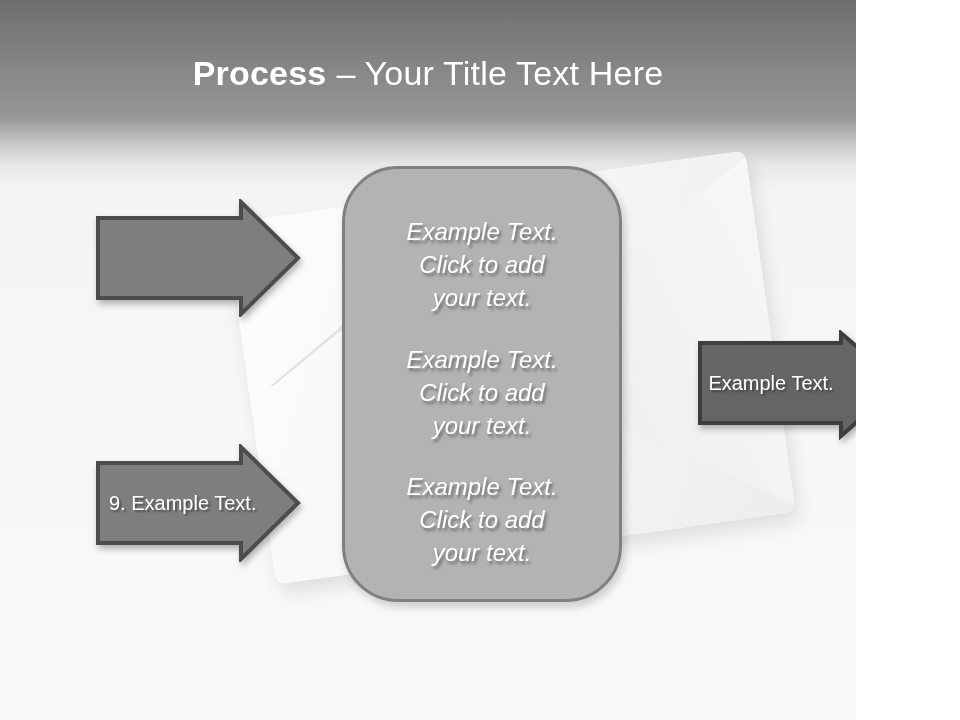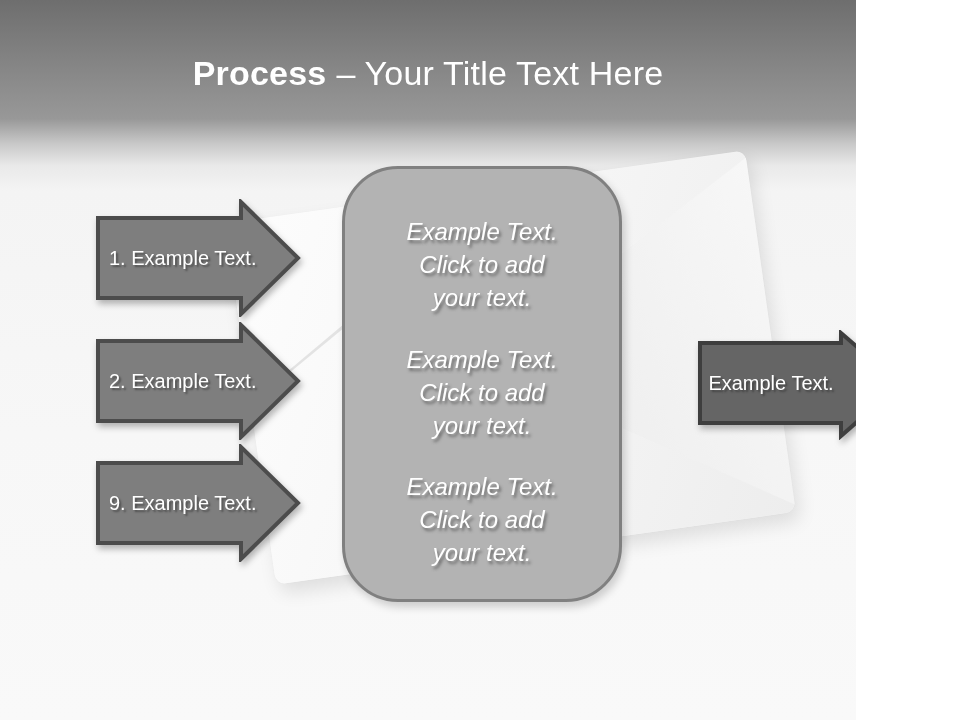--- a/index.html
+++ b/index.html
@@ -131,29 +131,22 @@
   <div class="envelope">
     <div class="envelope-body"></div>
     <div class="envelope-foldline"></div>
     <div class="envelope-flap"></div>
   </div>
 
   <div class="arrow arrow-left" style="left:96px; top:199px;">
     <svg width="206" height="118" viewBox="0 0 206 118">
       <polygon points="2,19 145,19 145,3 202,59 145,115 145,99 2,99" fill="#7e7e7e" stroke="#4c4c4c" stroke-width="4" stroke-linejoin="miter"></polygon>
     </svg>
-    <span class="arrow-label">1. Example Text.</span>
   </div>
 
-  <div class="arrow arrow-left" style="left:96px; top:322px;">
-    <svg width="206" height="118" viewBox="0 0 206 118">
-      <polygon points="2,19 145,19 145,3 202,59 145,115 145,99 2,99" fill="#7e7e7e" stroke="#4c4c4c" stroke-width="4" stroke-linejoin="miter"></polygon>
-    </svg>
-    <span class="arrow-label">2. Example Text.</span>
-  </div>
 
   <div class="arrow arrow-left" style="left:96px; top:444px;">
     <svg width="206" height="118" viewBox="0 0 206 118">
       <polygon points="2,19 145,19 145,3 202,59 145,115 145,99 2,99" fill="#7e7e7e" stroke="#4c4c4c" stroke-width="4" stroke-linejoin="miter"></polygon>
     </svg>
     <span class="arrow-label">9. Example Text.</span>
   </div>
 
   <div class="center-box">
     <div class="box-block">Example Text.

